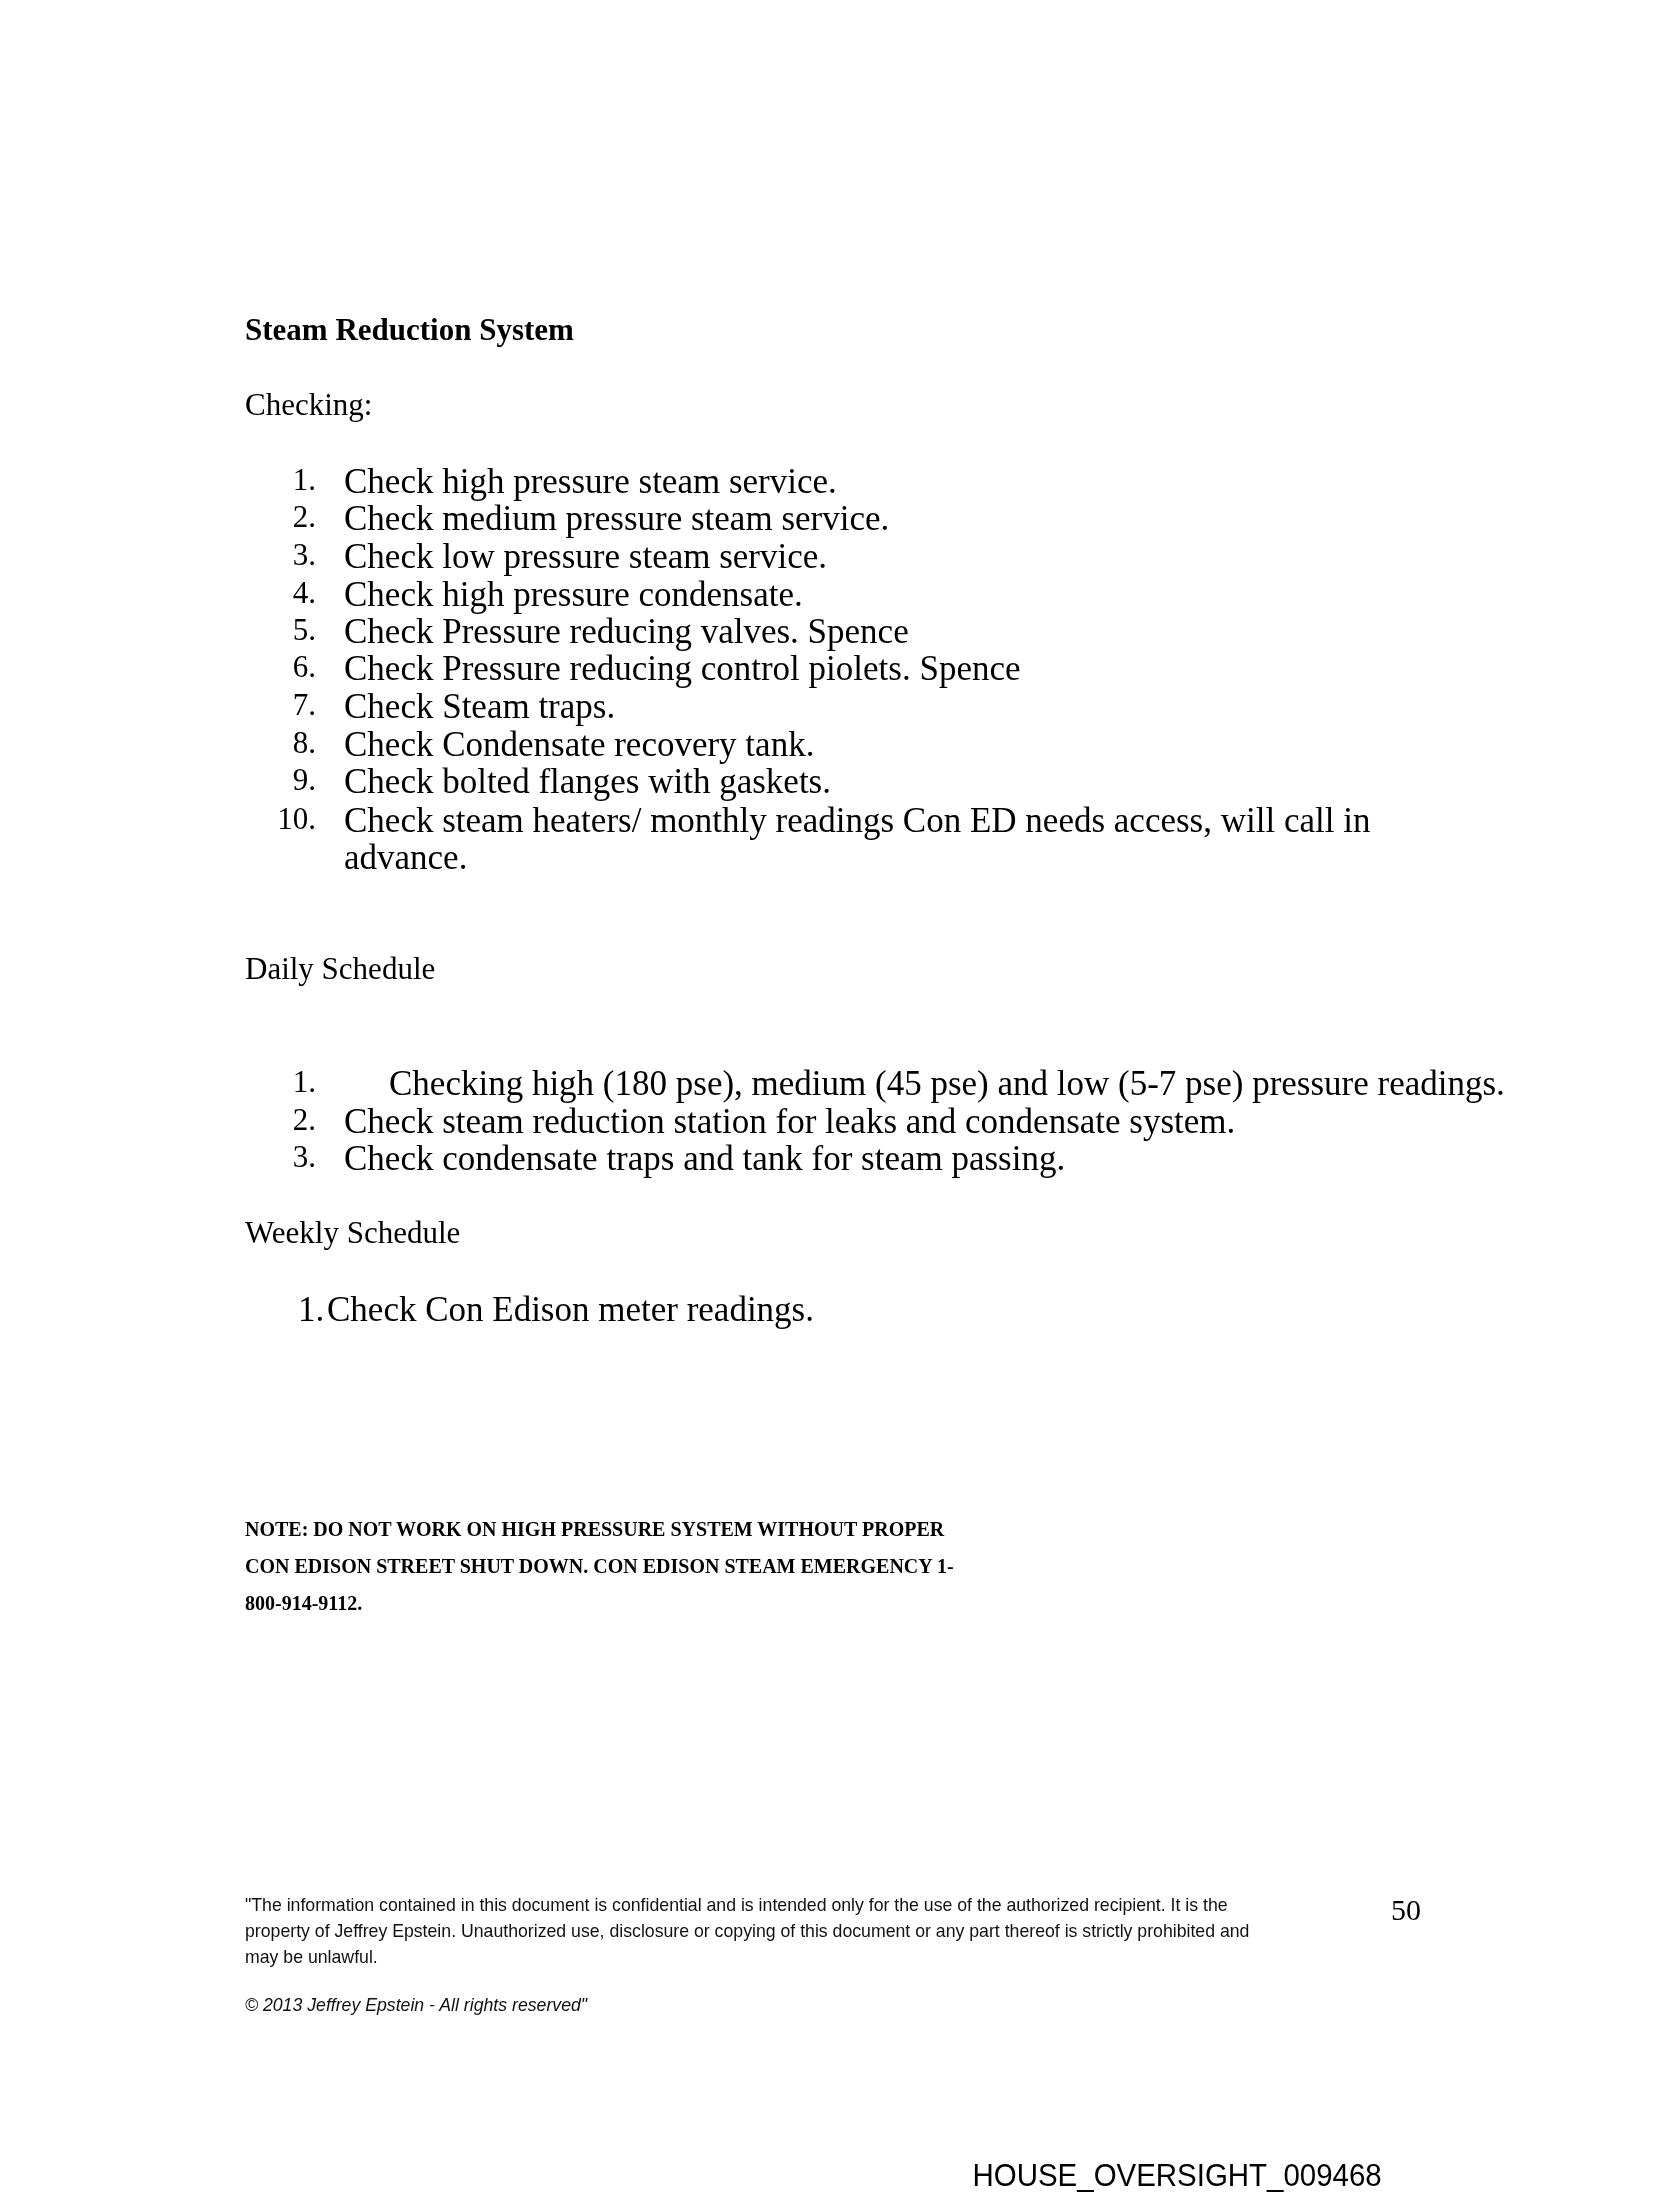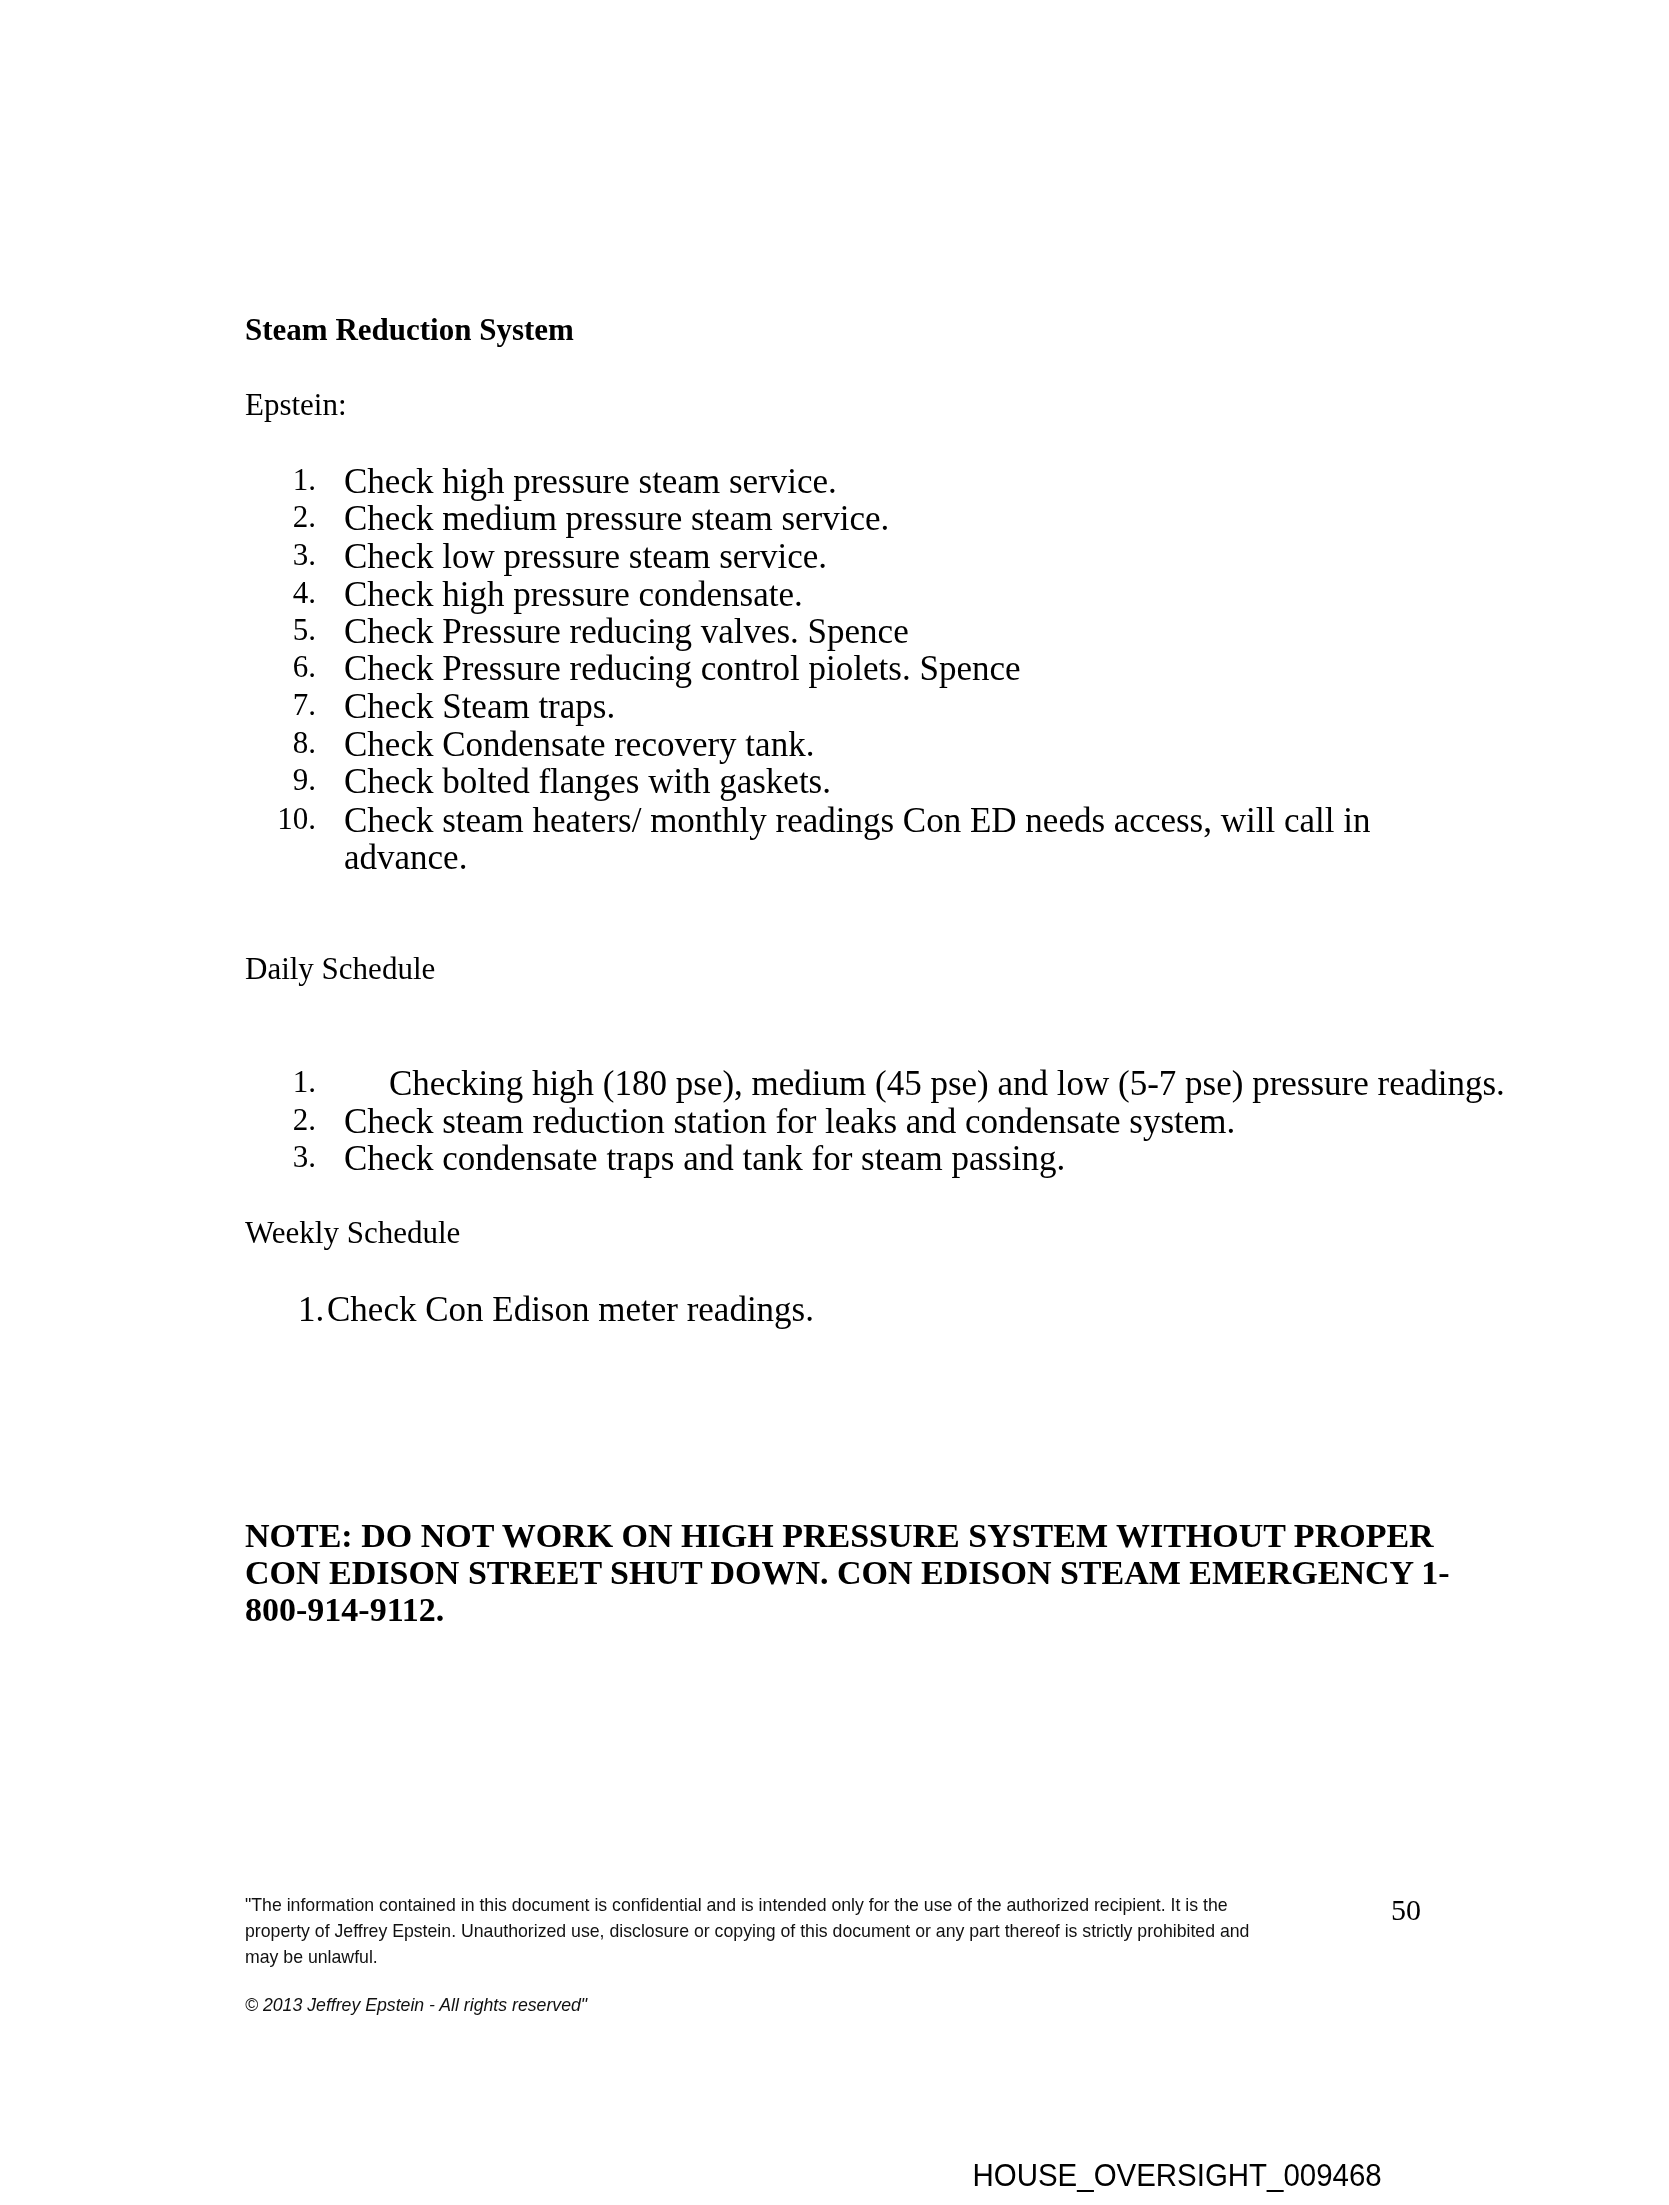--- a/index.html
+++ b/index.html
@@ -56,21 +56,21 @@
     }
 
     .daily-label { left: 245px; top: 953px; }
     .weekly-label { left: 245px; top: 1217px; }
 
     .note-line {
       position: absolute;
       left: 245px;
       font-family: "Liberation Serif", "DejaVu Serif", serif;
       font-weight: bold;
-      font-size: 34px;
+      font-size: 20px;
       line-height: 1;
       white-space: nowrap;
     }
 
     .footer-line {
       position: absolute;
       left: 245px;
       font-family: "Liberation Sans", "DejaVu Sans", sans-serif;
       font-size: 17.7px;
       line-height: 1;
@@ -100,21 +100,21 @@
       transform-origin: right center;
     }
   </style>
 </head>
 <body>
 
 <div class="page">
 
   <div class="line serif48 bold title">Steam Reduction System</div>
 
-  <div class="line serif48 overall-label">Epstein:</div>
+  <div class="line serif48 overall-label">Checking:</div>
 
   <div>
     <div>
       <span class="list-num" style="left:270px; top:464px;">1.</span>
       <span class="list-text" style="left:344px; top:464px;">Check high pressure steam service.</span>
     </div>
     <div>
       <span class="list-num" style="left:270px; top:501px;">2.</span>
       <span class="list-text" style="left:344px; top:501px;">Check medium pressure steam service.</span>
     </div>

